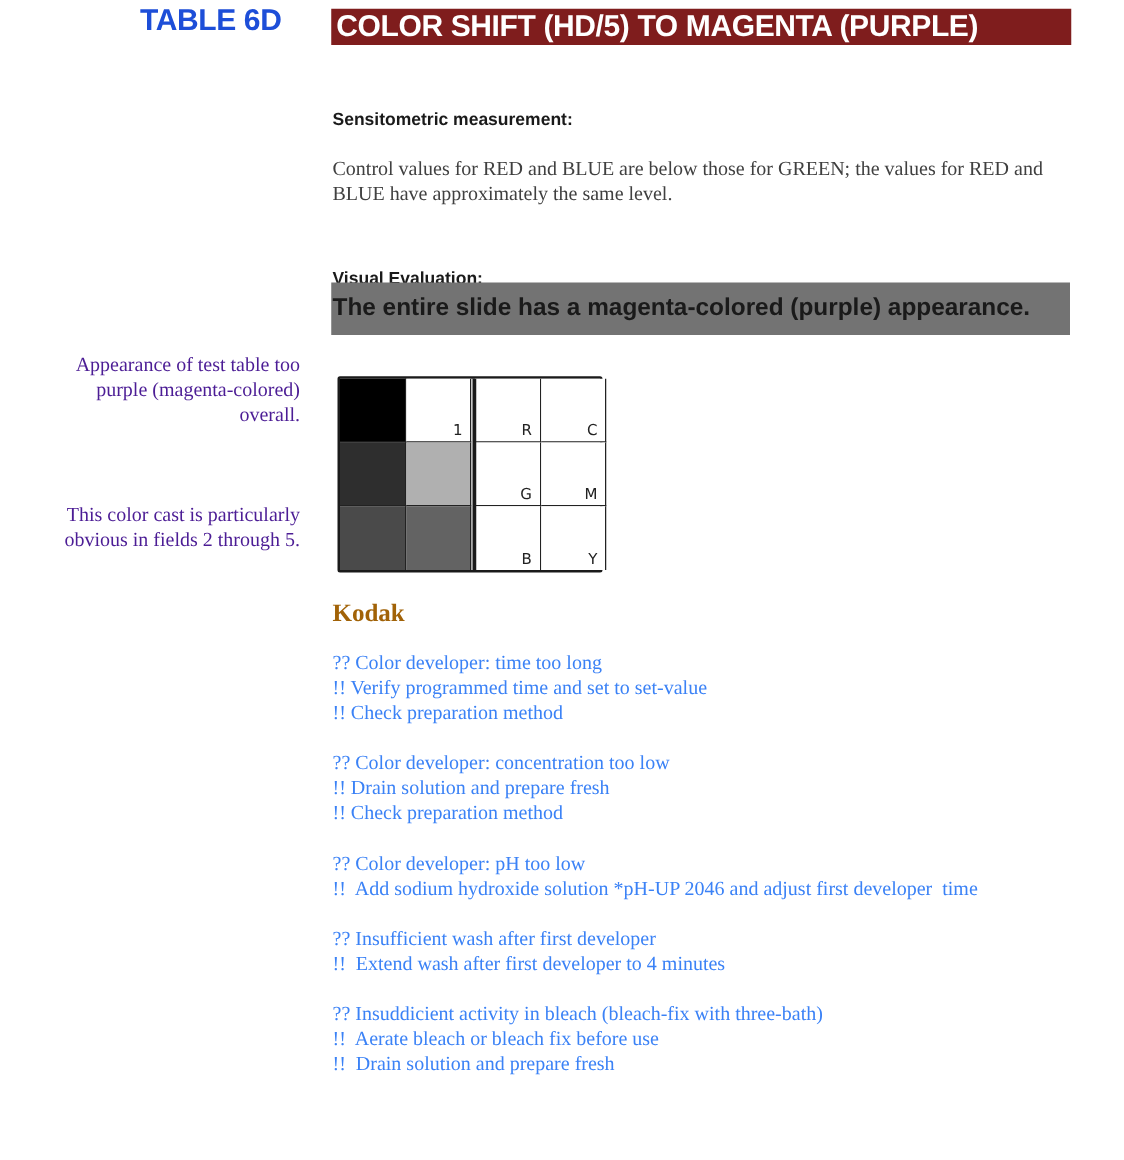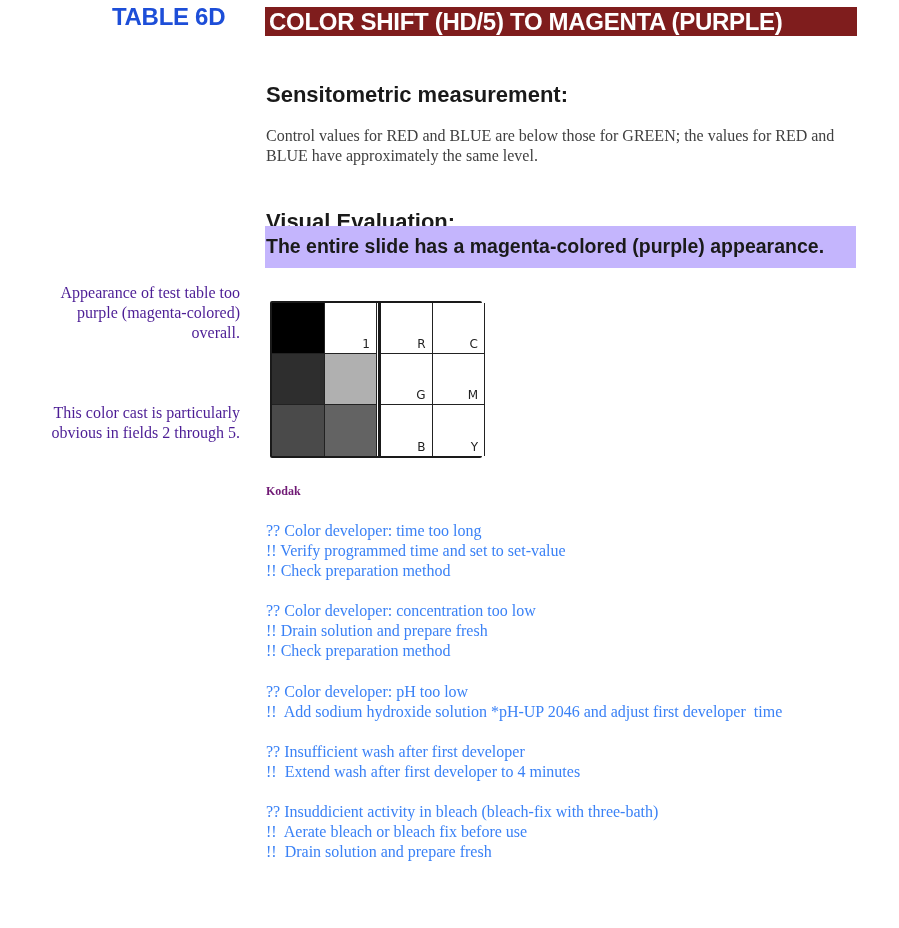--- a/index.html
+++ b/index.html
@@ -43,21 +43,21 @@
       color: #ffffff;
       line-height: 30px;
       letter-spacing: -0.3px;
       white-space: nowrap;
     }
     .heading {
       position: absolute;
       left: 266px;
       font-family: "Liberation Sans", sans-serif;
       font-weight: bold;
-      font-size: 22px;
+      font-size: 14px;
       color: #1a1a1a;
       line-height: 24px;
       white-space: nowrap;
     }
     .h-sensito { top: 83px; }
     .h-visual { top: 186px; margin-top: 24px; }
     .body-text {
       position: absolute;
       left: 266px;
       width: 580px;
@@ -66,21 +66,21 @@
       line-height: 20px;
       color: #404040;
     }
     .p-control { top: 126px; }
     .highlight-box {
       position: absolute;
       left: 265px;
       top: 226px;
       width: 591px;
       height: 42px;
-      background: #c4b5fd;
+      background: #737373;
     }
     .highlight-box span {
       position: absolute;
       left: 1px;
       top: 8px;
       font-family: "Liberation Sans", sans-serif;
       font-weight: bold;
       font-size: 19.5px;
       line-height: 24px;
       color: #1a1a1a;
@@ -134,23 +134,23 @@
       height: 100%;
       background: #1a1a1a;
     }
 
     .kodak {
       position: absolute;
       left: 266px;
       top: 481px;
       font-family: "Liberation Serif", serif;
       font-weight: bold;
-      font-size: 12px;
+      font-size: 20px;
       line-height: 20px;
-      color: #701a75;
+      color: #a16207;
       text-align: center;
     }
     .groups {
       position: absolute;
       left: 266px;
       top: 521px;
       width: 600px;
     }
     .group {
       margin-bottom: 20px;

